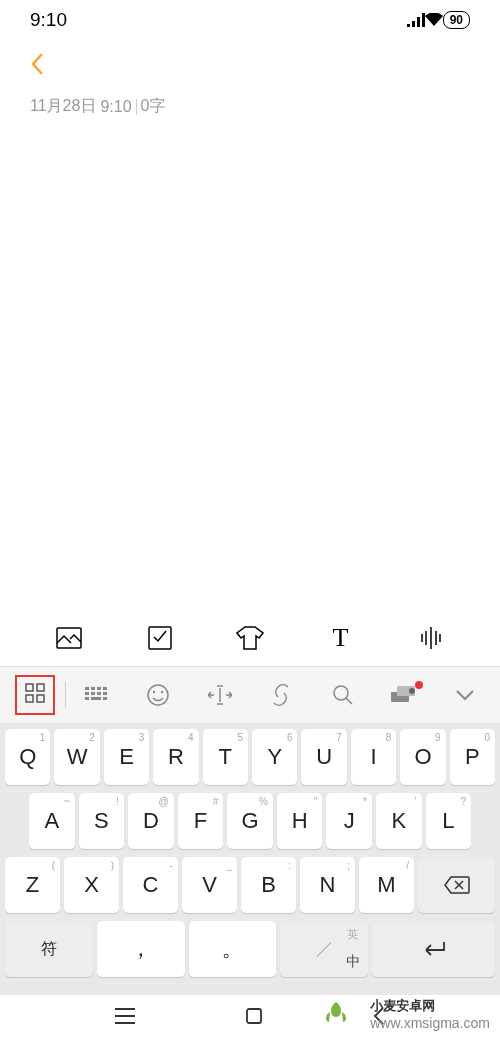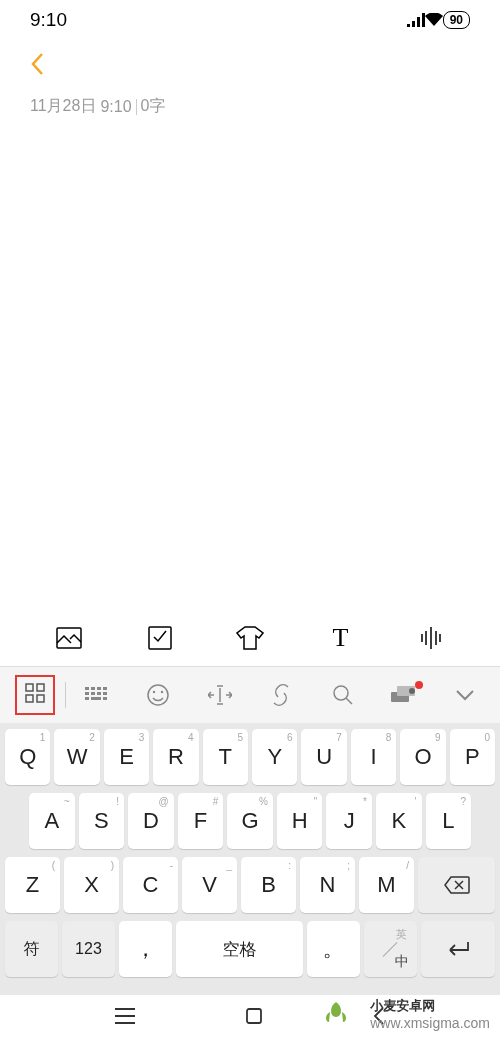--- a/index.html
+++ b/index.html
@@ -300,28 +300,22 @@
           <svg width="26" height="18" viewBox="0 0 26 18">
             <path fill="none" stroke="#333" stroke-width="1.5" d="M7 1h17c.5 0 1 .5 1 1v14c0 .5-.5 1-1 1H7L1 9z"></path>
             <path stroke="#333" stroke-width="1.5" d="M11 5l8 8M19 5l-8 8"></path>
           </svg>
         </div>
       </div>
     <div class="kb-row" id="kb-row4">
         <div class="kb-key kb-key-func">
           <span class="main">符</span>
         </div>
-        <div class="kb-key kb-key-func">
-          <span class="main">123</span>
-        </div>
         <div class="kb-key">
           <span class="main">，</span>
-        </div>
-        <div class="kb-key kb-key-space">
-          <span class="main" style="font-size:17px">空格</span>
         </div>
         <div class="kb-key">
           <span class="main">。</span>
         </div>
         <div class="kb-key kb-key-func lang-key">
           <span class="top-lang">英</span>
           <span class="diag"></span>
           <span class="bot-lang">中</span>
         </div>
         <div class="kb-key kb-key-wide kb-key-func">

